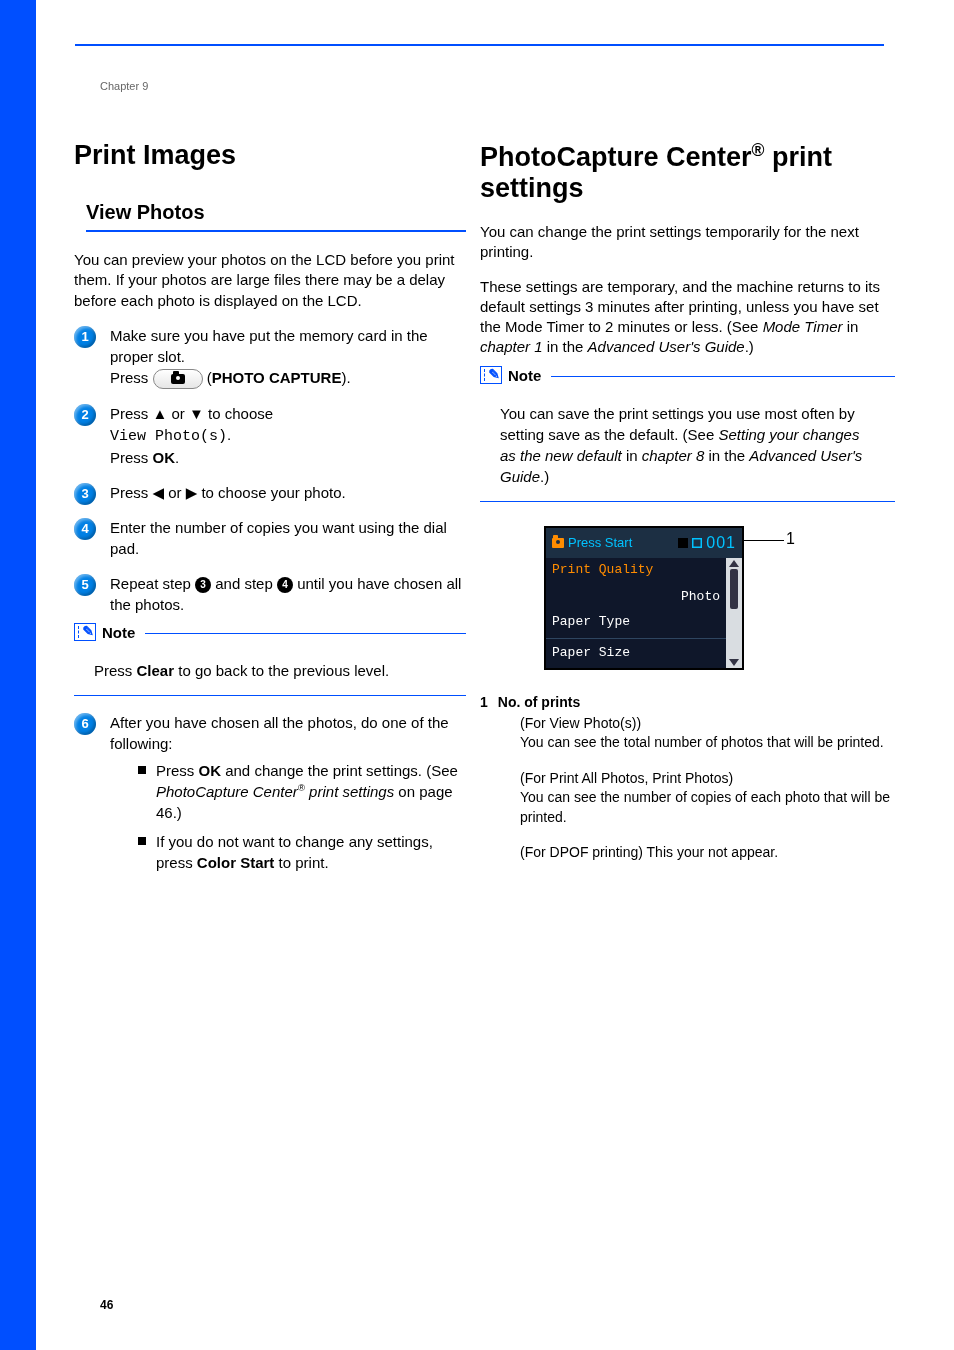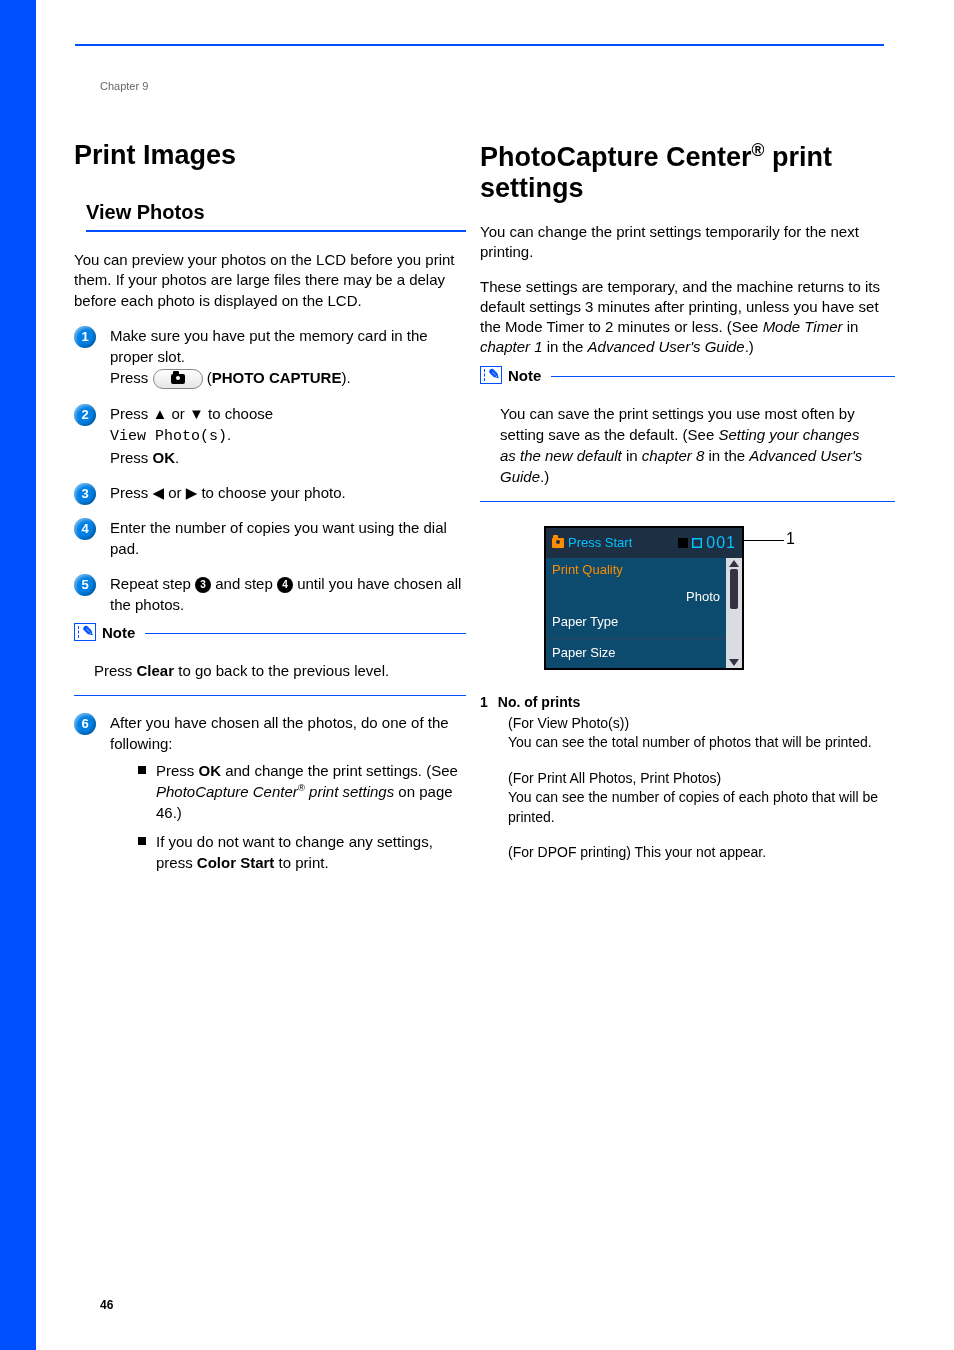--- a/index.html
+++ b/index.html
@@ -217,21 +217,21 @@
   .lcd .row { height: 30px; display: flex; align-items: center; padding: 0 6px; }
   .lcd .top-row { background:#1c2f43; color:#00c2ff; justify-content: space-between; }
   .lcd .top-row .left { display:flex; align-items:center; gap:4px;}
   .lcd .top-row .right { display:flex; align-items:center; gap:4px;}
   .lcd .cam-ind { width:12px;height:10px;background:#ff8c00;border-radius:1px;position:relative;}
   .lcd .cam-ind:before{content:"";position:absolute;top:-3px;left:1px;width:5px;height:3px;background:#ff8c00;border-radius:1px 1px 0 0;}
   .lcd .cam-ind:after{content:"";position:absolute;top:2px;left:4px;width:4px;height:4px;border-radius:50%;background:#1c2f43;}
   .lcd .sq-black{width:10px;height:10px;background:#000;display:inline-block;}
   .lcd .sq-outline{width:10px;height:10px;display:inline-block;box-shadow: inset 0 0 0 1.5px #00c2ff;}
   .lcd .count { color:#00c2ff; font-size:16px; letter-spacing:1px;}
-  .lcd .group { height:50px; background:#0c4a6e; color:#fff; position:relative; padding:4px 6px;}
+  .lcd .group { height:50px; background:#0f172a; color:#fff; position:relative; padding:4px 6px;font-family:Liberation Mono, monospace;}
   .lcd .group .gtitle { color:#ff8c00;}
   .lcd .group .gval { position:absolute; right:22px; bottom:4px; color:#fff;}
   .lcd .scrollbar{ position:absolute; right:0; top:32px; bottom:0; width:16px; background:#d9dde1; display:flex; flex-direction:column; align-items:center; justify-content:space-between; padding:2px 0;}
   .lcd .scrollbar .arr{ width:0;height:0;border-left:5px solid transparent;border-right:5px solid transparent;}
   .lcd .scrollbar .arr.up{border-bottom:7px solid #334;}
   .lcd .scrollbar .arr.dn{border-top:7px solid #334;}
   .lcd .scrollbar .thumb{ width:8px; flex:0 0 40px; background:#334; margin-top:2px; border-radius:2px; align-self:center;}
   .lcd-box { position:relative; }
   .lcd .group.small { height:30px; padding-top:6px;}
   .callout-line {
@@ -243,21 +243,21 @@
     background:#000;
   }
   .callout-num {
     position:absolute;
     top:4px;
     left:242px;
     font-size:16px;
   }
   .def-list { font-size: 14px; }
   .def-list .dt { display:flex; gap:10px; font-weight:bold; margin-bottom:4px;}
-  .def-list .dd { margin-left: 28px; line-height:1.4; margin-bottom:16px;}
+  .def-list .dd { margin-left: 40px; line-height:1.4; margin-bottom:16px;}
 </style>
 </head>
 <body>
 
 <div class="blue-bar"></div>
 <div class="top-rule"></div>
 <div class="chapter">Chapter 9</div>
 
 <div class="col-left">
   <h1>Print Images</h1>

